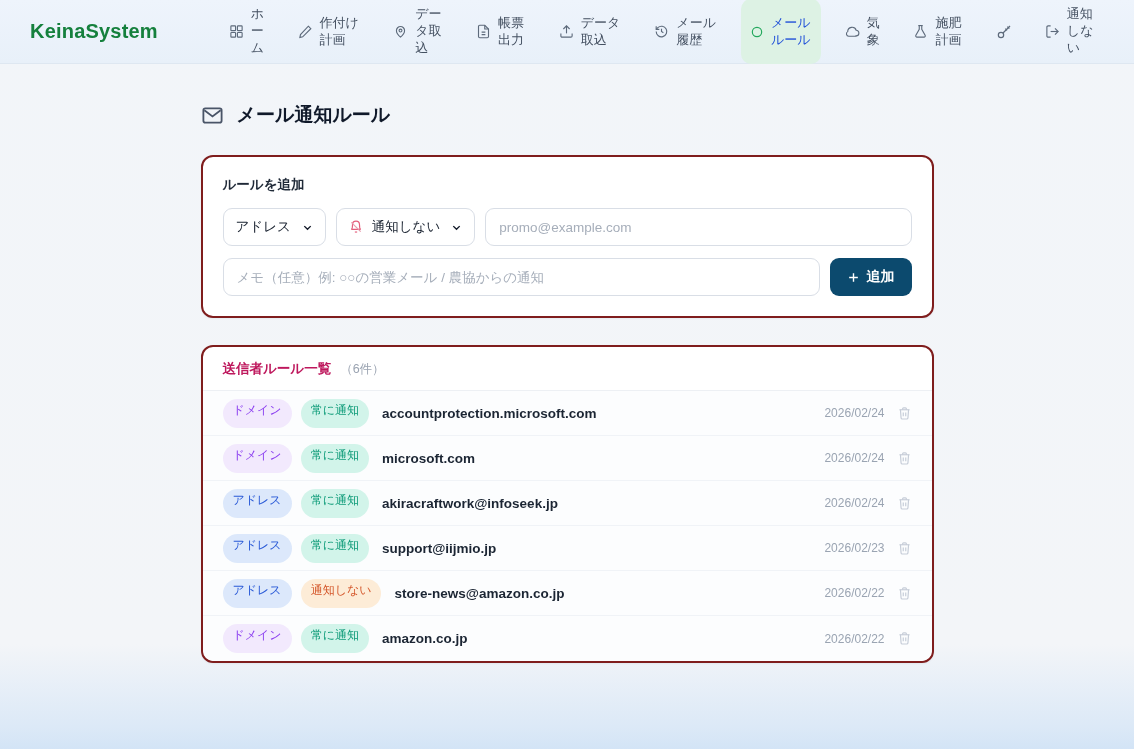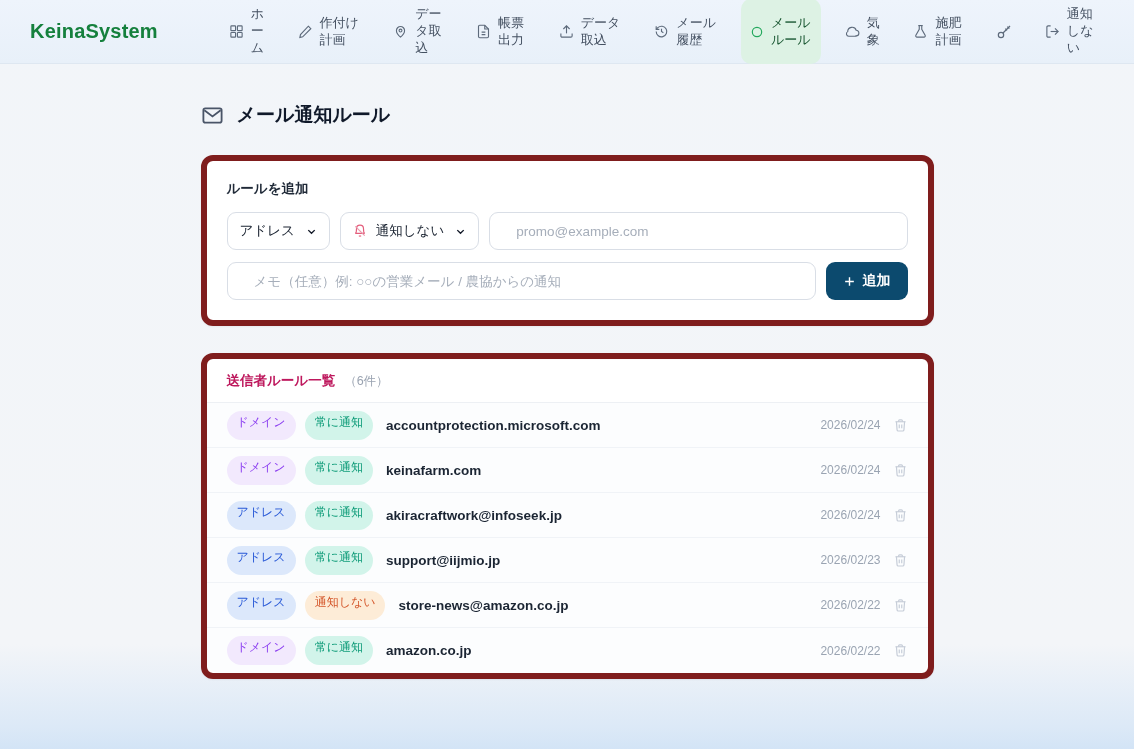--- a/index.html
+++ b/index.html
@@ -17,48 +17,48 @@
     border-bottom:1px solid #dee7f1;
   }
   .logo { font-size:20px; font-weight:700; color:#15803d; letter-spacing:.2px; flex:0 0 auto; }
   .nav-items { flex:1; display:flex; justify-content:space-between; margin-left:62px; }
   .nav-item {
     display:flex; align-items:center; gap:7px; text-decoration:none;
     color:#445061; font-size:13px; padding:7px 9px; border-radius:10px; cursor:pointer;
   }
   .nav-item .nicon { display:flex; align-items:center; }
   .nav-item svg { stroke:#5d6a7b; }
-  .nav-item.active { background:#ddf2e4; color:#14532d; font-weight:500; }
+  .nav-item.active { background:#ddf2e4; color:#1d4ed8; font-weight:500; }
   .nav-item.active svg { stroke:#22a85c; }
   .nlabel { line-height:1.3; display:inline-block; word-break:break-all; }
   .w1 { width:14px; } .w2 { width:28px; } .w3 { width:41px; }
 
   
   .main { width:733px; margin:0 auto; padding-top:38px; }
   .page-title-row { display:flex; align-items:center; gap:13px; margin:0 0 27px 0; }
   .page-title { font-size:19px; font-weight:700; color:#10192a; margin:0; }
 
   .card {
-    background:#ffffff; border:6px solid #7f1d1d; border-radius:12px;
+    background:#ffffff; border:2px solid #7f1d1d; border-radius:12px;
     box-shadow:0 1px 2px rgba(22,34,56,.05);
   }
   .card-add { padding:19px 20px 20px 20px; margin-bottom:27px; }
   .card-section-title { font-size:13.5px; font-weight:700; color:#1f2937; margin:0 0 14px 0; }
 
   .form-row { display:flex; gap:10px; }
   .form-row + .form-row { margin-top:12px; }
   .selectbox {
     height:38px; border:1px solid #d9dee6; border-radius:9px; background:#fff;
     display:flex; align-items:center; gap:9px; padding:0 12px;
     font-size:13.5px; color:#17202e; cursor:pointer; flex:0 0 auto;
   }
   .selectbox .chev { margin-left:2px; display:flex; }
   .txt-input {
     height:38px; border:1px solid #d9dee6; border-radius:9px; background:#fff;
-    padding:0 26px; font-size:13.5px; color:#111827; flex:1; min-width:0;
+    padding:0 13px; font-size:13.5px; color:#111827; flex:1; min-width:0;
     font-family:"Liberation Sans","DejaVu Sans",sans-serif;
   }
   .txt-input::placeholder { color:#a6aeba; }
   .add-btn {
     flex:0 0 82px; height:38px; border:none; border-radius:9px; background:#0c4a6e;
     color:#fff; font-size:14px; font-weight:700; display:flex; align-items:center;
     justify-content:center; gap:7px; cursor:pointer;
     font-family:"Liberation Sans","DejaVu Sans",sans-serif;
   }
 
@@ -286,21 +286,21 @@
                 <path d="M18.5 6l-1 13a2 2 0 0 1-2 1.8h-7a2 2 0 0 1-2-1.8l-1-13"></path>
                 <path d="M10 10.5v6M14 10.5v6"></path>
               </svg>
       </span>
     </button>
   </div>
 
   <div class="rule-row">
     <span class="badge badge-type badge-domain">ドメイン</span>
     <span class="badge badge-action badge-notify">常に通知</span>
-    <span class="rule-value">keinafarm.com</span>
+    <span class="rule-value">microsoft.com</span>
     <span class="rule-date">2026/02/24</span>
     <button class="trash-btn">
       <span style="display:flex;">
         <svg width="15" height="15" viewBox="0 0 24 24" fill="none" stroke="#c6cdd8" stroke-width="1.9">
                 <path d="M4 6h16"></path>
                 <path d="M9 6V4.5A1.5 1.5 0 0 1 10.5 3h3A1.5 1.5 0 0 1 15 4.5V6"></path>
                 <path d="M18.5 6l-1 13a2 2 0 0 1-2 1.8h-7a2 2 0 0 1-2-1.8l-1-13"></path>
                 <path d="M10 10.5v6M14 10.5v6"></path>
               </svg>
       </span>

